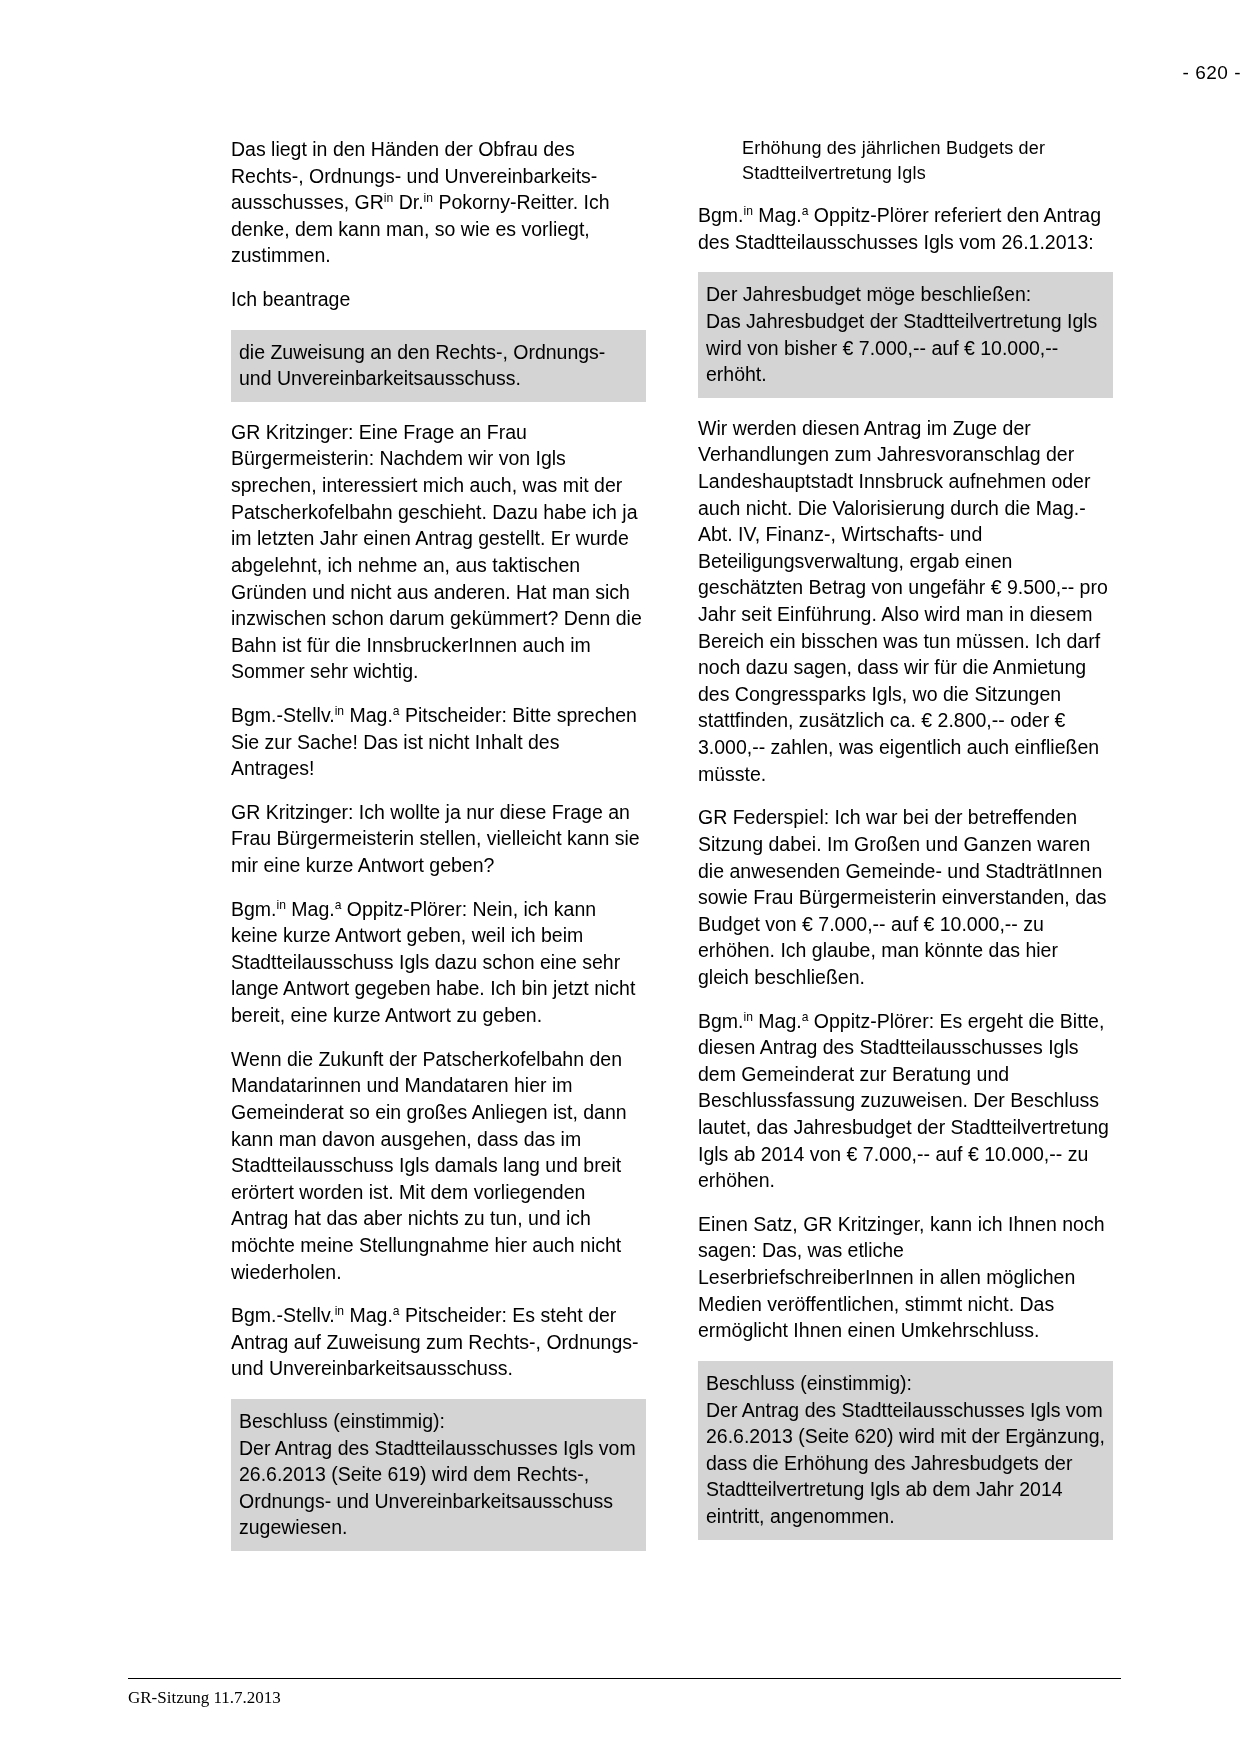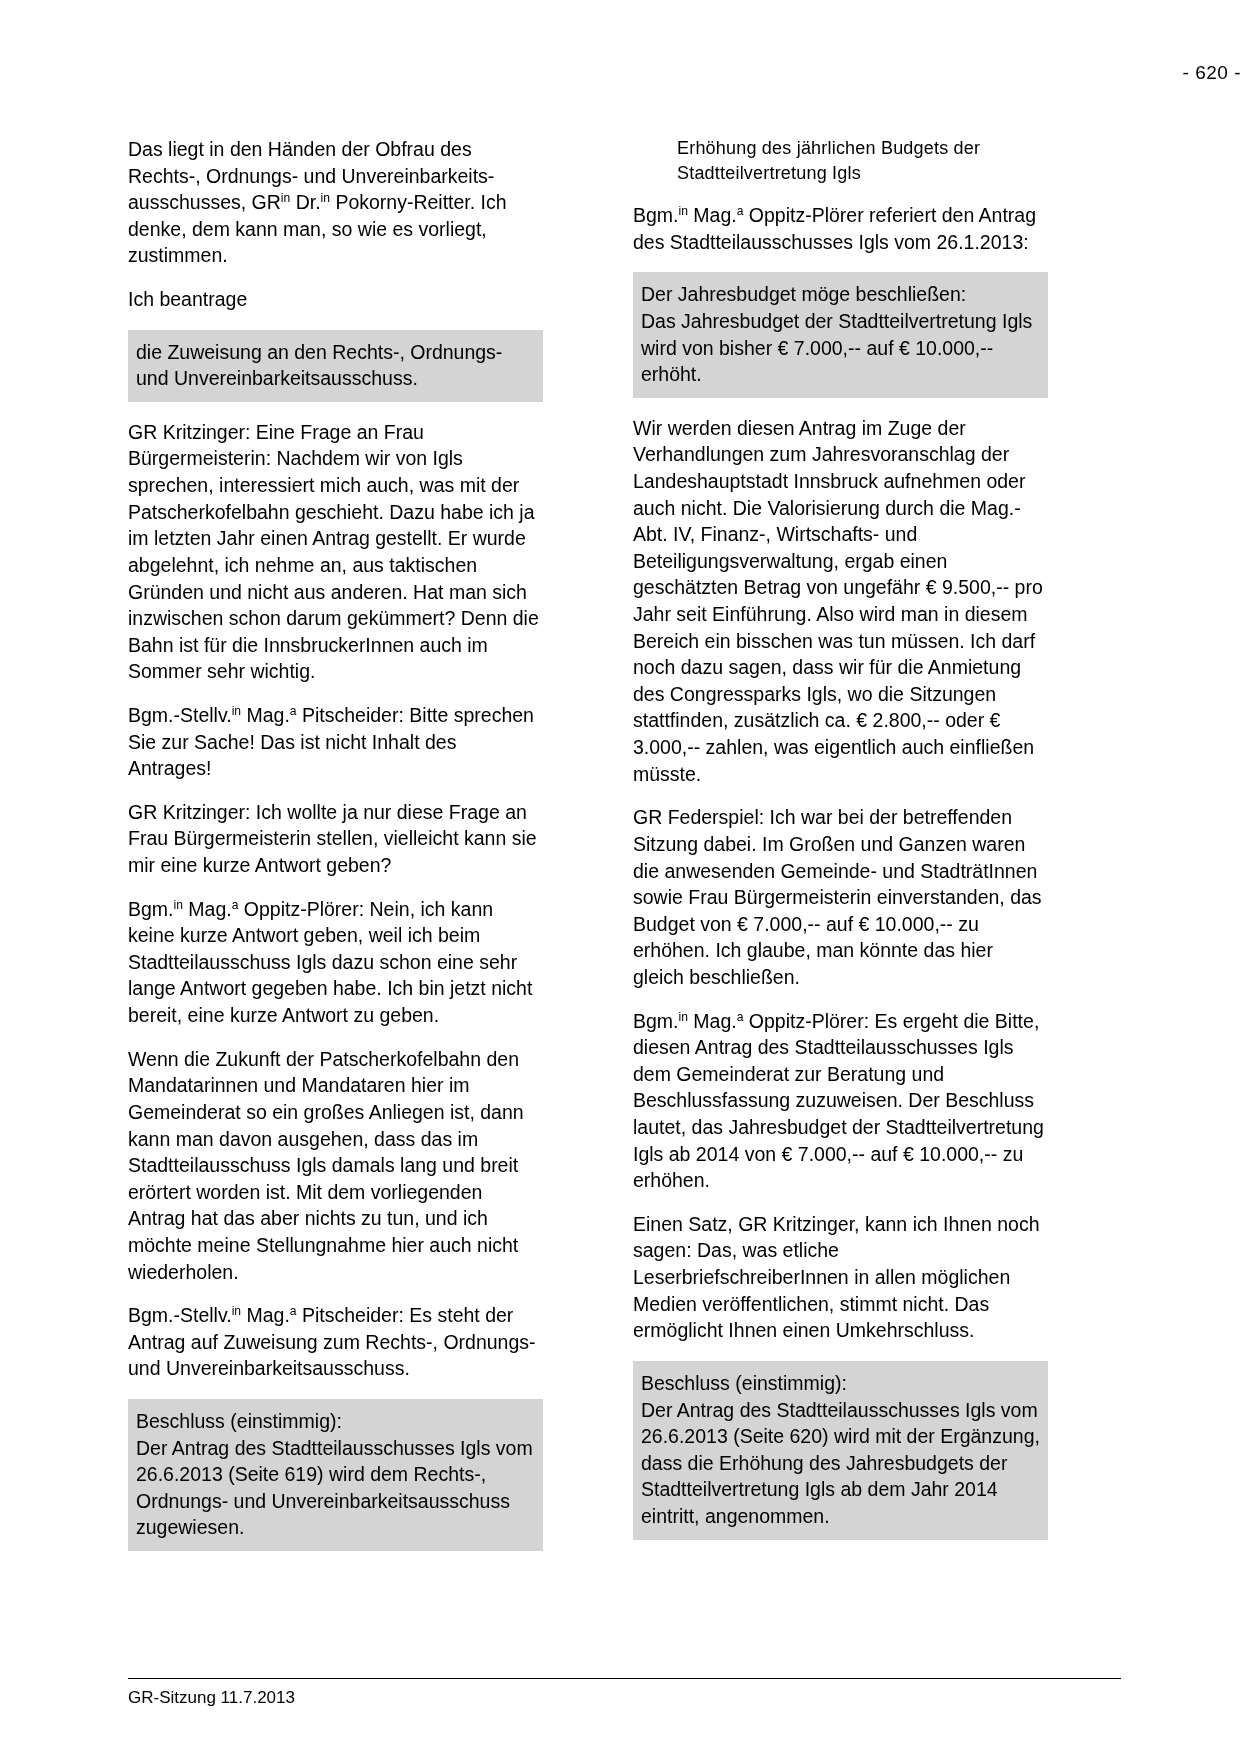--- a/index.html
+++ b/index.html
@@ -22,22 +22,23 @@
     padding: 0;
   }
   .page-number {
     text-align: right;
     font-size: 19px;
     margin-top: 62px;
     letter-spacing: 0.5px;
   }
   .columns {
     display: flex;
-    gap: 90px;
+    gap: 52px;
     margin: 52px 128px 0 128px;
+    justify-content: flex-end;
   }
   .col {
     width: 415px;
     flex: 0 0 415px;
   }
   p {
     margin: 0 0 17px 0;
     font-size: 19.5px;
     line-height: 1.365;
     text-align: left;
@@ -75,20 +76,21 @@
     margin: 0 0 17px 44px;
     font-size: 18px;
     line-height: 1.365;
     letter-spacing: 0.2px;
   }
   .footer {
     position: absolute;
     left: 128px;
     right: 120px;
     bottom: 108px;
+    font-family: Liberation Serif, serif;
   }
   .footer-rule {
     border-top: 1.5px solid #000;
     margin-bottom: 9px;
   }
   .footer-text {
     font-size: 17px;
   }
 </style>
 </head>

